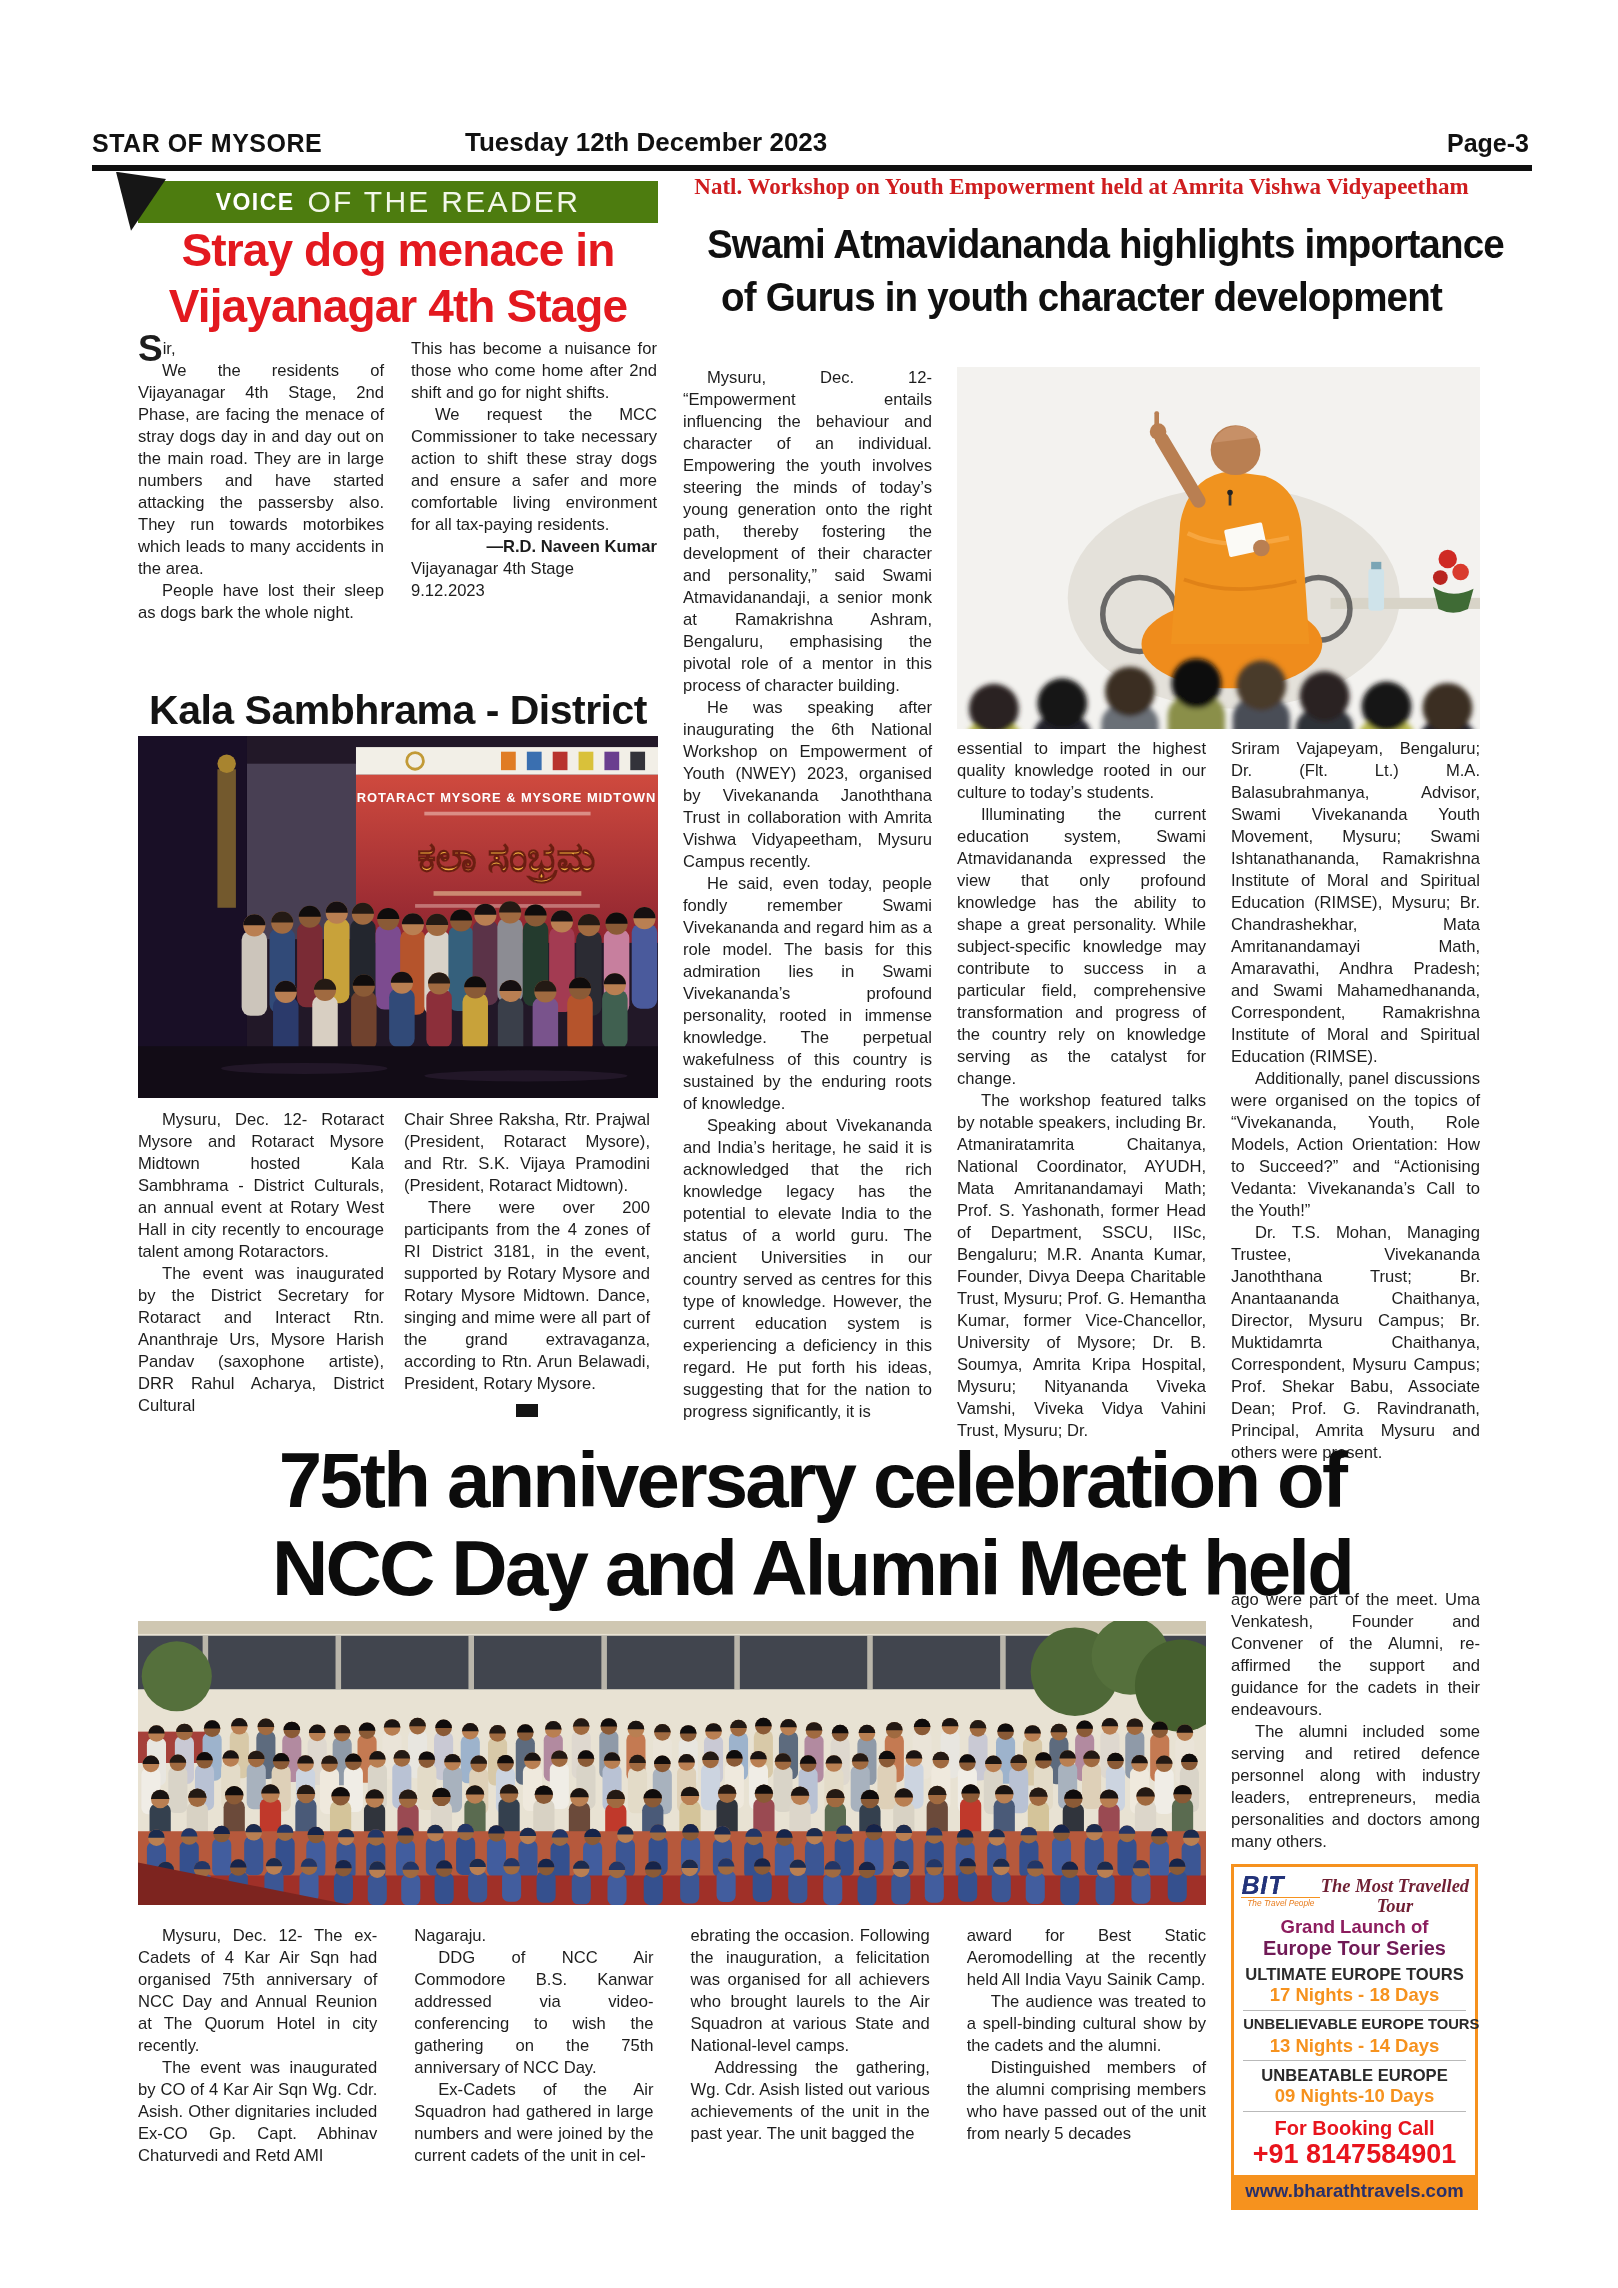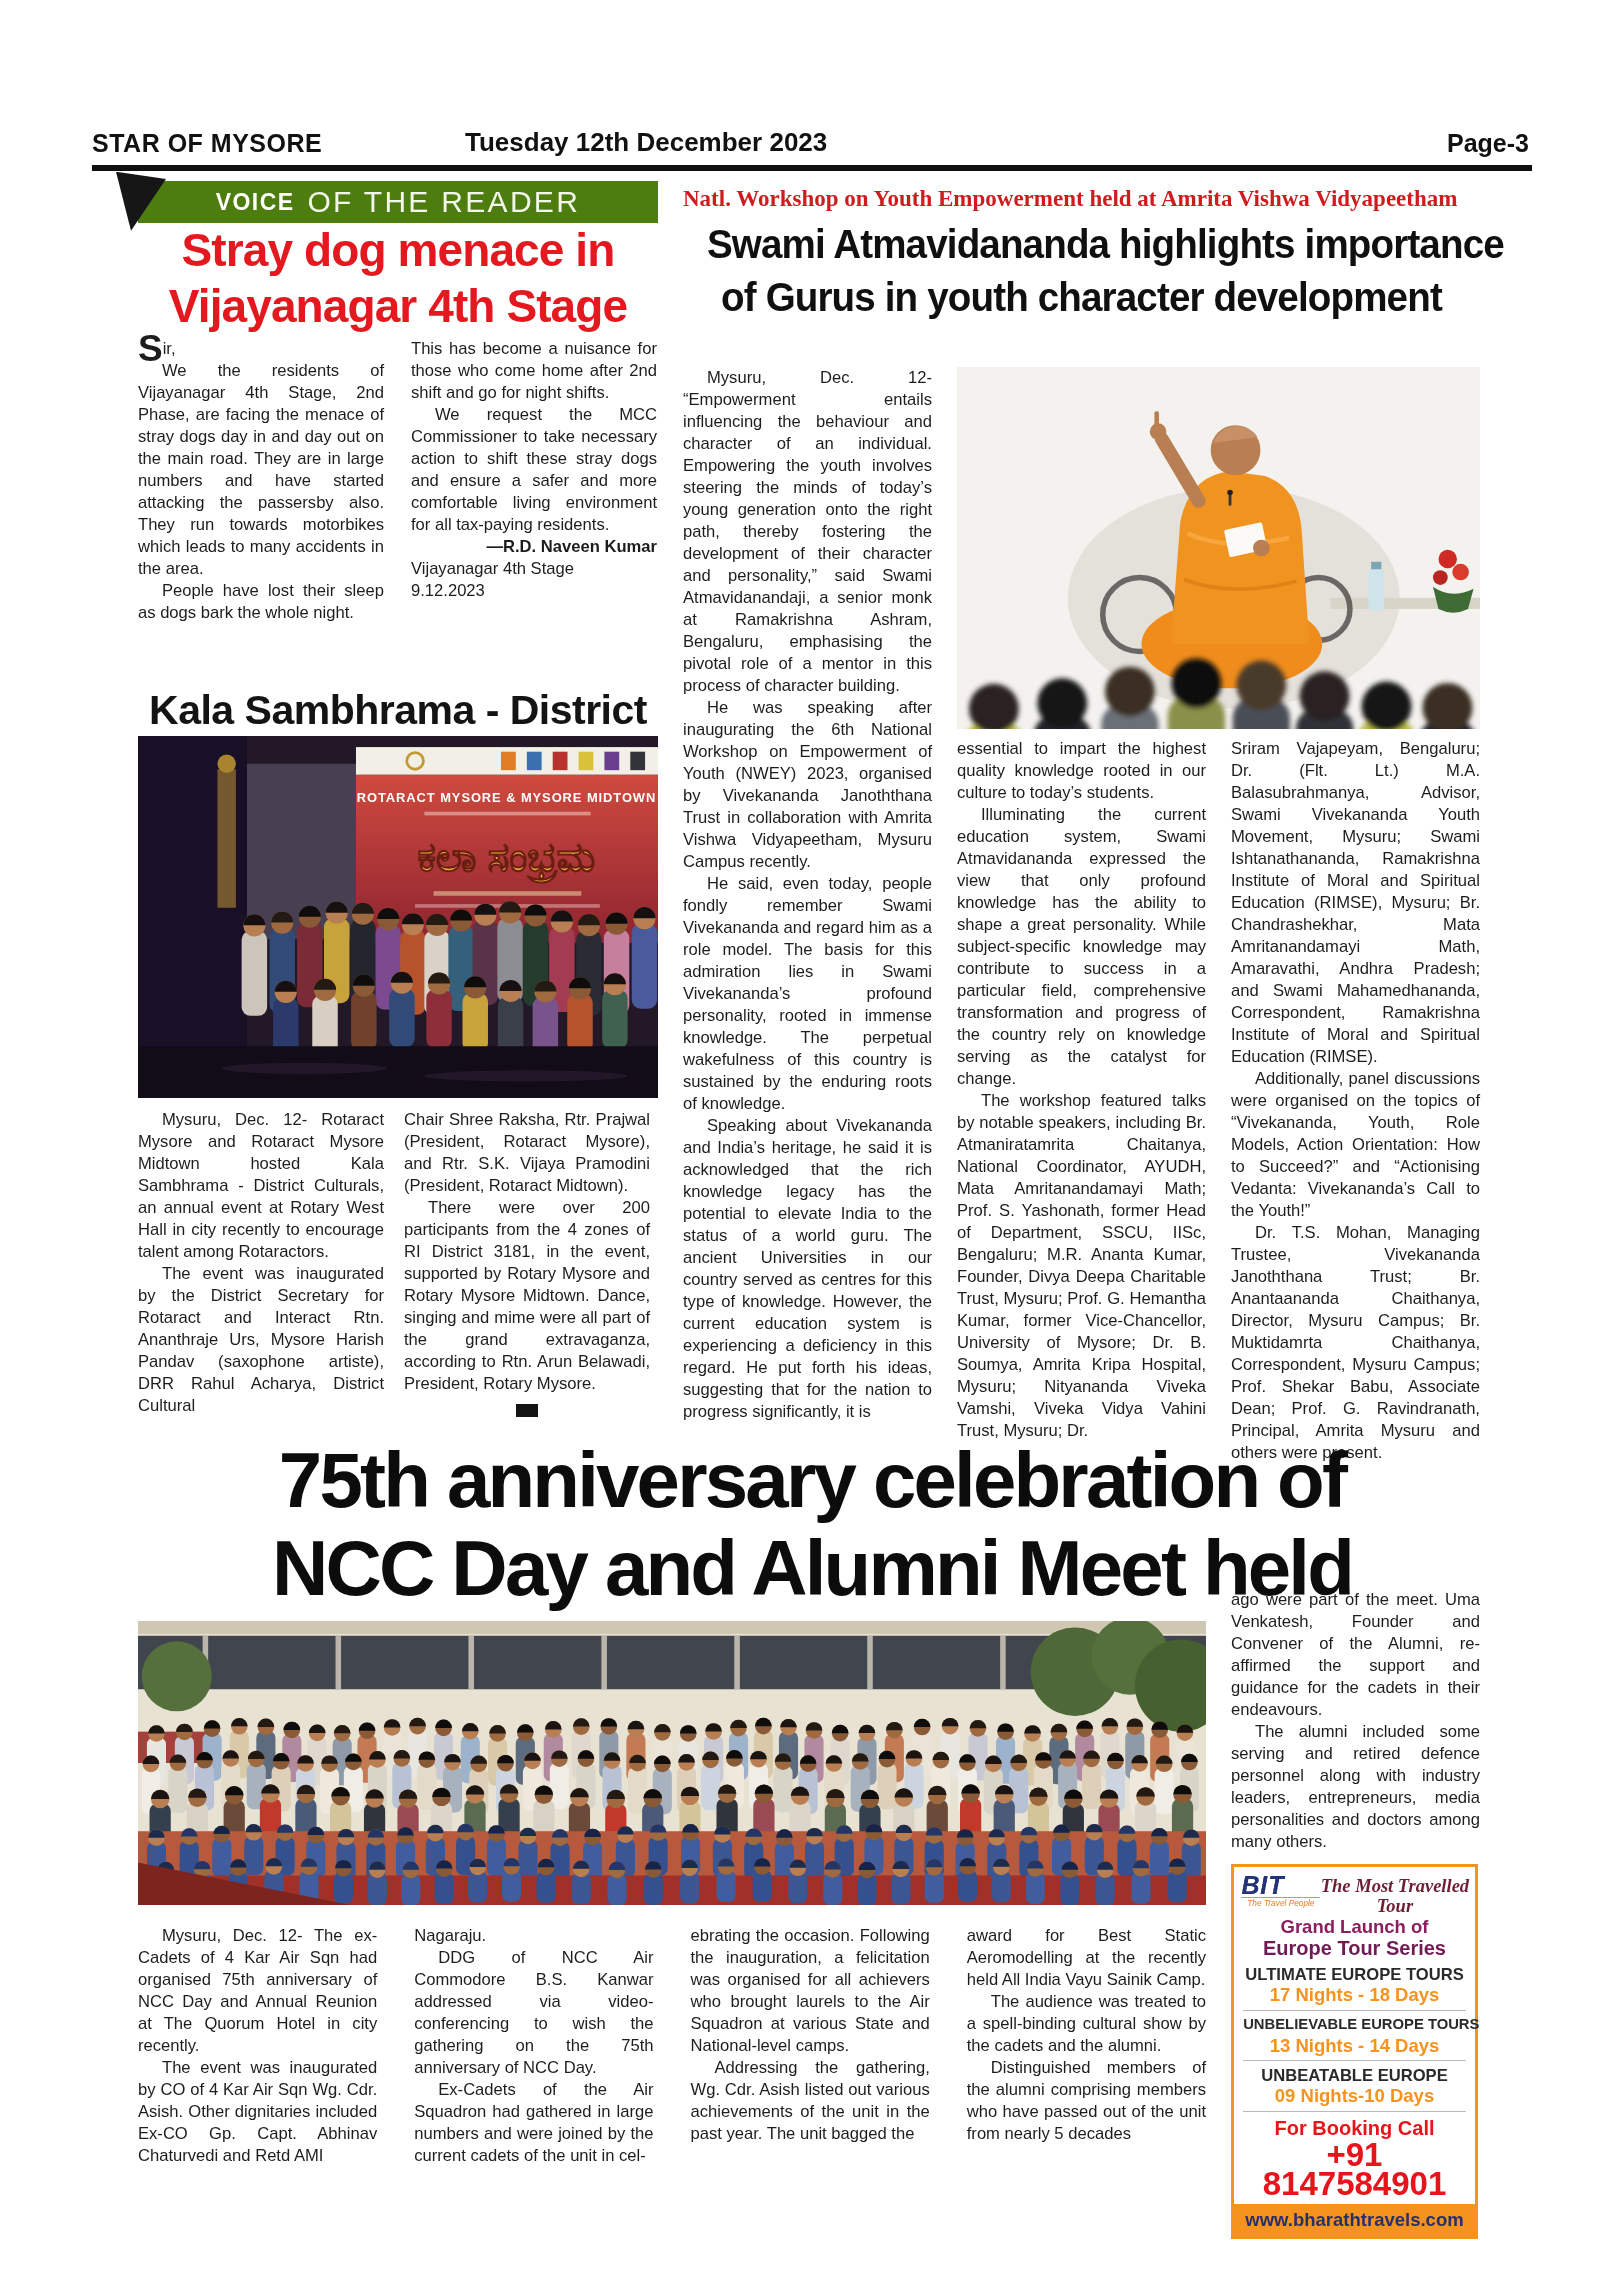--- a/index.html
+++ b/index.html
@@ -29,21 +29,21 @@
   .endmark{width:22px;height:13px;background:#141414;margin:9.2px auto 0;}
   
   .stray-h{left:138px;top:222px;width:520px;text-align:center;color:#e3191f;font-weight:bold;
            font-size:46px;line-height:56px;letter-spacing:-0.9px;white-space:nowrap;}
   .stray-body{left:138px;top:338px;width:520px;display:flex;gap:27px;}
   .kala-h{left:138px;top:637px;width:520px;text-align:center;font-size:41px;font-weight:bold;
           line-height:50px;color:#141414;letter-spacing:-0.5px;margin-top:48px;}
   .kala-photo{left:138px;top:736px;width:520px;height:362px;}
   .kala-body{left:138px;top:1109px;width:520px;display:flex;gap:20px;}
   
-  .kicker{left:683px;top:186px;width:797px;font-family:"Liberation Serif","DejaVu Serif",serif;
+  .kicker{left:683px;top:174px;width:797px;text-align:center;font-family:"Liberation Serif","DejaVu Serif",serif;
           font-weight:bold;font-size:23px;color:#cf1d1f;}
   .swami-h{left:683px;top:218px;width:797px;text-align:center;font-weight:bold;font-size:41px;
            line-height:53px;letter-spacing:-0.9px;color:#101010;white-space:nowrap;
            transform:scaleX(.94);transform-origin:50% 0;}
   .sw-col1{left:683px;top:367px;}
   .sw-photo{left:957px;top:367px;width:523px;height:362px;}
   .sw-col2{left:957px;top:738px;}
   .sw-col3{left:1231px;top:738px;}
   
   .ncc-h{left:92px;top:1436px;width:1440px;text-align:center;font-size:78px;font-weight:bold;
@@ -63,21 +63,21 @@
   .ad-tagline{flex:1;font-family:"Liberation Serif","DejaVu Serif",serif;font-style:italic;font-weight:bold;
               font-size:18.5px;color:#6f1f33;text-align:center;padding-top:3.7px;line-height:20px;}
   .ad-launch{text-align:center;font-weight:bold;color:#8c1d5e;}
   .ad-launch .l1{font-size:18.5px;line-height:21px;}
   .ad-launch .l2{font-size:20px;line-height:23px;color:#701a56;}
   .ad-offer{text-align:center;margin-top:4.6px;border-bottom:0.9px solid #b9b9b9;padding-bottom:4.6px;margin-left:9.2px;margin-right:9.2px;}
   .ad-offer:last-of-type{border-bottom:0.9px solid #b9b9b9;}
   .ad-offer-name{font-weight:bold;font-size:16.6px;line-height:19.4px;color:#2a2a2a;white-space:nowrap;}
   .ad-offer-dur{font-weight:bold;font-size:18.5px;line-height:21px;color:#f6921e;}
   .ad-book{color:#e8141c;font-weight:bold;font-size:20px;line-height:23px;text-align:center;margin-top:5.5px;}
-  .ad-phone{color:#e8141c;font-weight:bold;font-size:33px;line-height:29px;text-align:center;}
+  .ad-phone{color:#e8141c;font-weight:bold;font-size:27px;line-height:29px;text-align:center;}
   .ad-web{background:#f6921e;color:#28306b;font-weight:bold;font-size:18.5px;text-align:center;
           padding:5.5px 0 4.6px;margin-top:5.5px;}
   svg text{font-family:"Liberation Sans","DejaVu Sans",sans-serif;}
 </style>
 </head>
 <body>
 
 <div class="page">
 
   <div class="abs masthead">STAR OF MYSORE</div>

